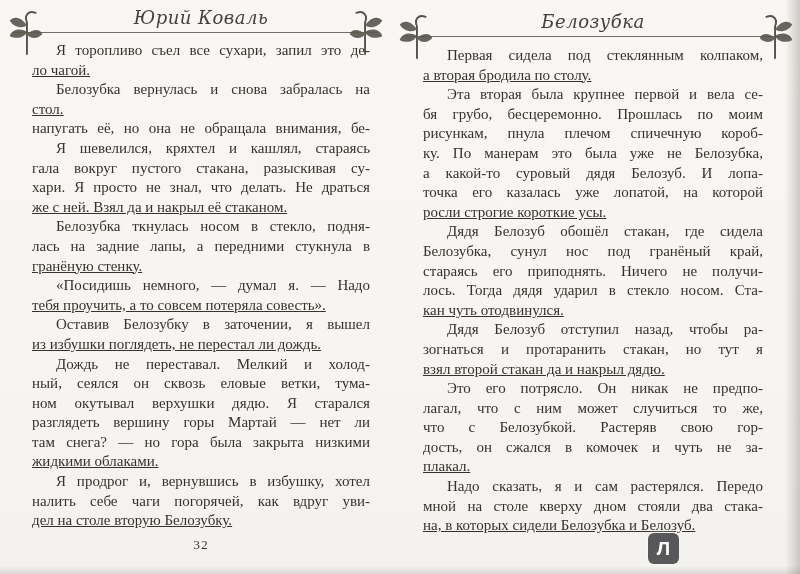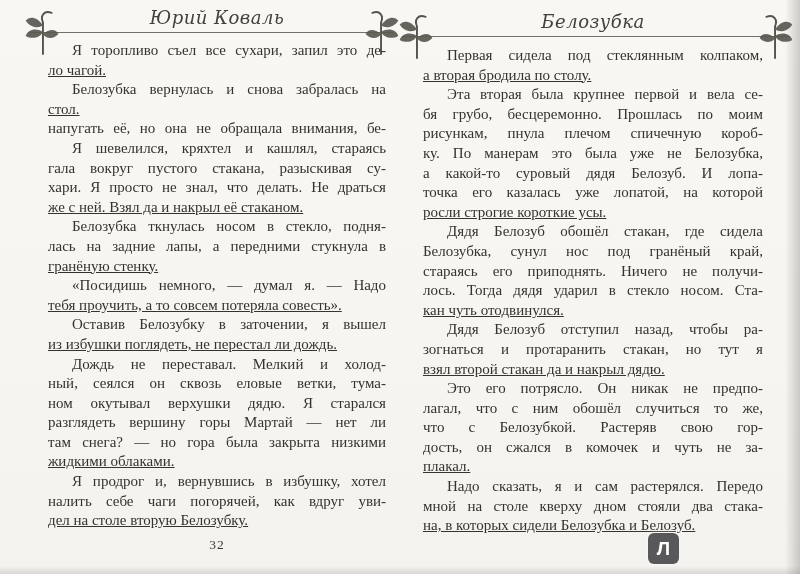--- a/index.html
+++ b/index.html
@@ -6,21 +6,21 @@
   body{
     width:800px;height:574px;overflow:hidden;
     font-family:"Liberation Serif", serif;
     background:#e9e8e4;
   }
   .photo{
     position:relative;width:800px;height:574px;
     background:linear-gradient(180deg,#f8f7f3 0%,#f6f5f1 60%,#f3f2ee 100%);
   }
   .page{position:absolute;top:0;bottom:0;}
-  .page.left{left:16px;width:392px;padding-left:32px;}
+  .page.left{left:0;width:392px;padding-left:32px;}
   .page.right{left:392px;width:408px;}
 
   
   .rule{position:absolute;height:1.4px;background:#5a574f;opacity:.85;border-radius:1px;}
   .page.left  .rule{left:12px;top:32px;width:366px;}
   .page.right .rule{left:10px;top:36px;width:388px;}
   .running-head{
     position:absolute;text-align:center;
     font-family:"DejaVu Serif", serif;font-style:italic;
     font-size:18px;color:#44413c;letter-spacing:.5px;
@@ -159,21 +159,21 @@
         <div class="line end">росли строгие короткие усы.</div>
         <div class="line indent">Дядя Белозуб обошёл стакан, где сидела</div>
         <div class="line">Белозубка, сунул нос под гранёный край,</div>
         <div class="line">стараясь его приподнять. Ничего не получи-</div>
         <div class="line">лось. Тогда дядя ударил в стекло носом. Ста-</div>
         <div class="line end">кан чуть отодвинулся.</div>
         <div class="line indent">Дядя Белозуб отступил назад, чтобы ра-</div>
         <div class="line">зогнаться и протаранить стакан, но тут я</div>
         <div class="line end">взял второй стакан да и накрыл дядю.</div>
         <div class="line indent">Это его потрясло. Он никак не предпо-</div>
-        <div class="line">лагал, что с ним обошёл случиться то же,</div>
+        <div class="line">лагал, что с ним может случиться то же,</div>
         <div class="line">что с Белозубкой. Растеряв свою гор-</div>
         <div class="line">дость, он сжался в комочек и чуть не за-</div>
         <div class="line end">плакал.</div>
         <div class="line indent">Надо сказать, я и сам растерялся. Передо</div>
         <div class="line">мной на столе кверху дном стояли два стака-</div>
         <div class="line end">на, в которых сидели Белозубка и Белозуб.</div>
       </div>
     <div class="page-number">33</div>
     <div class="watermark">
       <span>Л</span>

